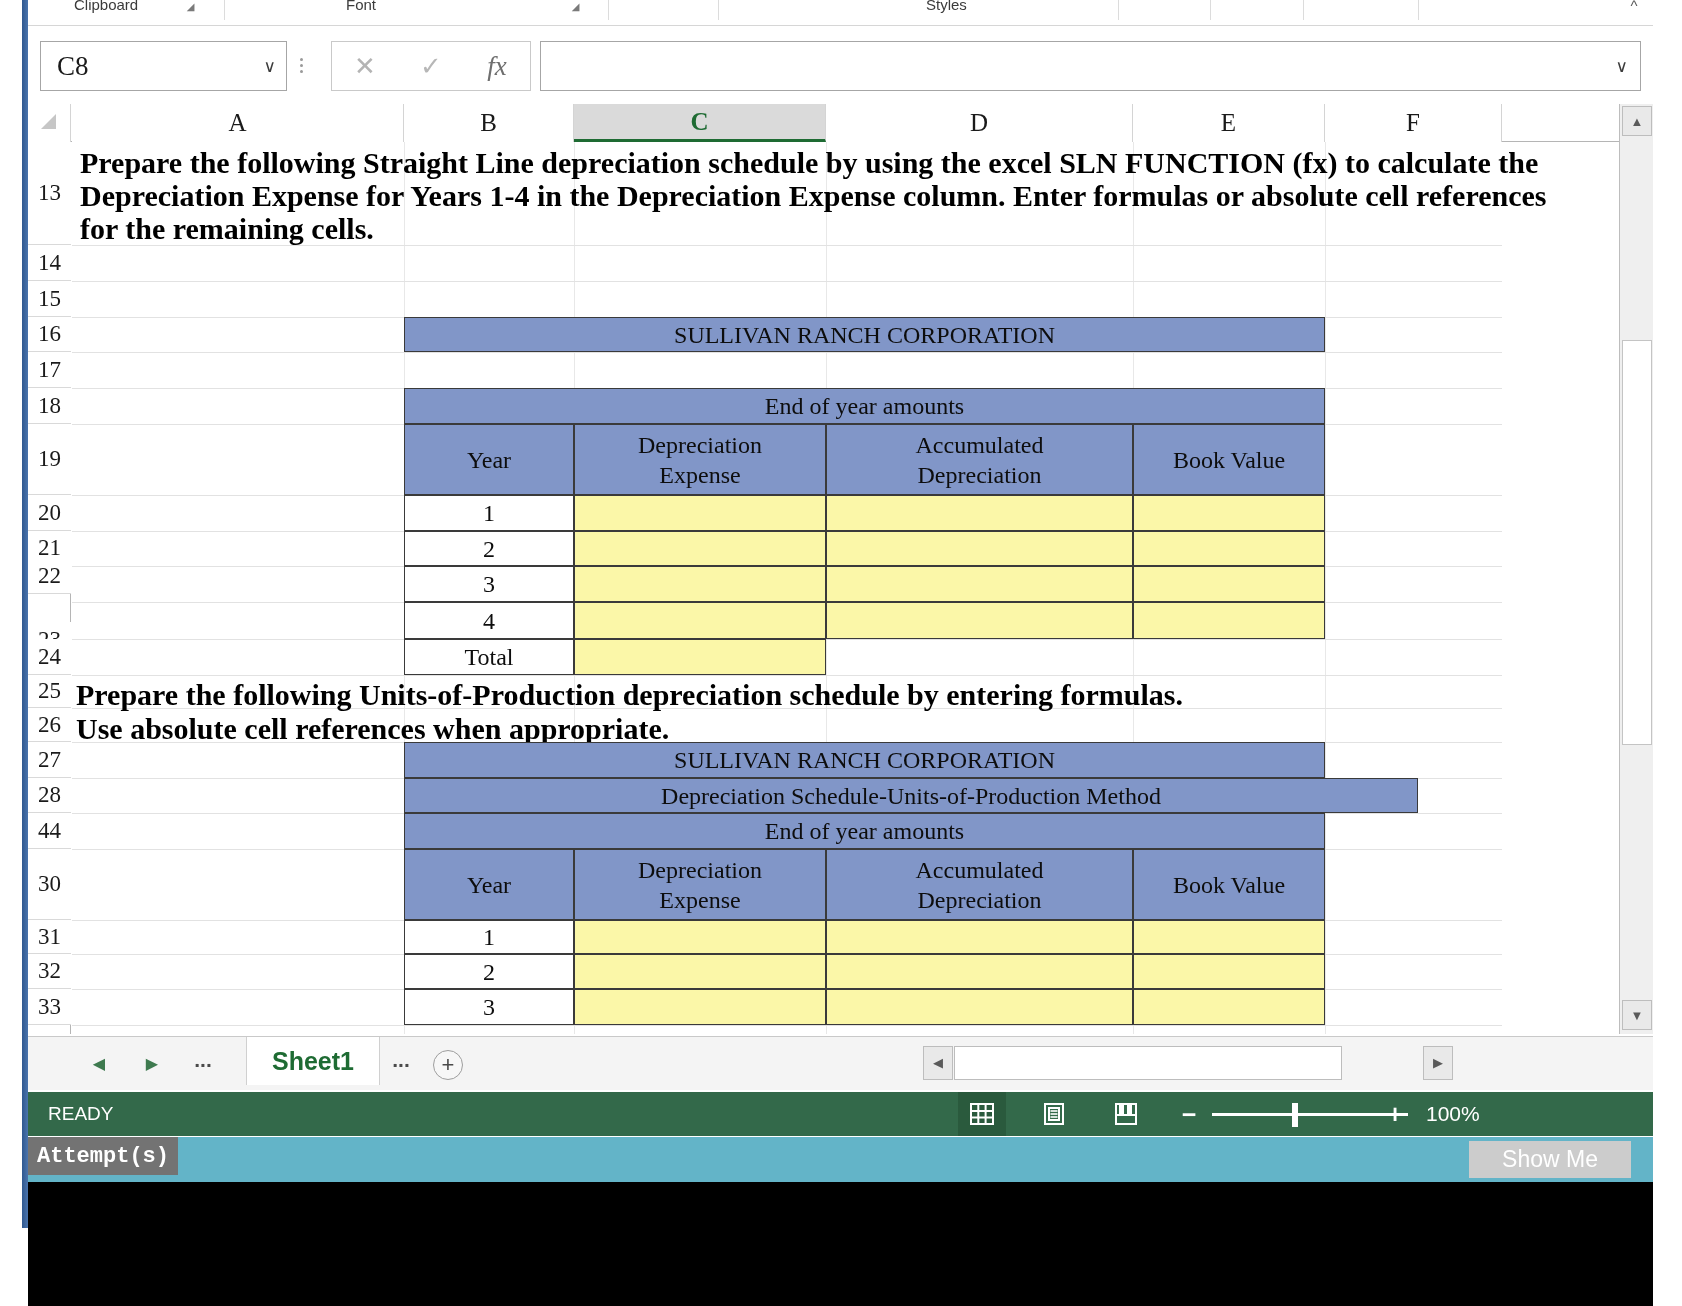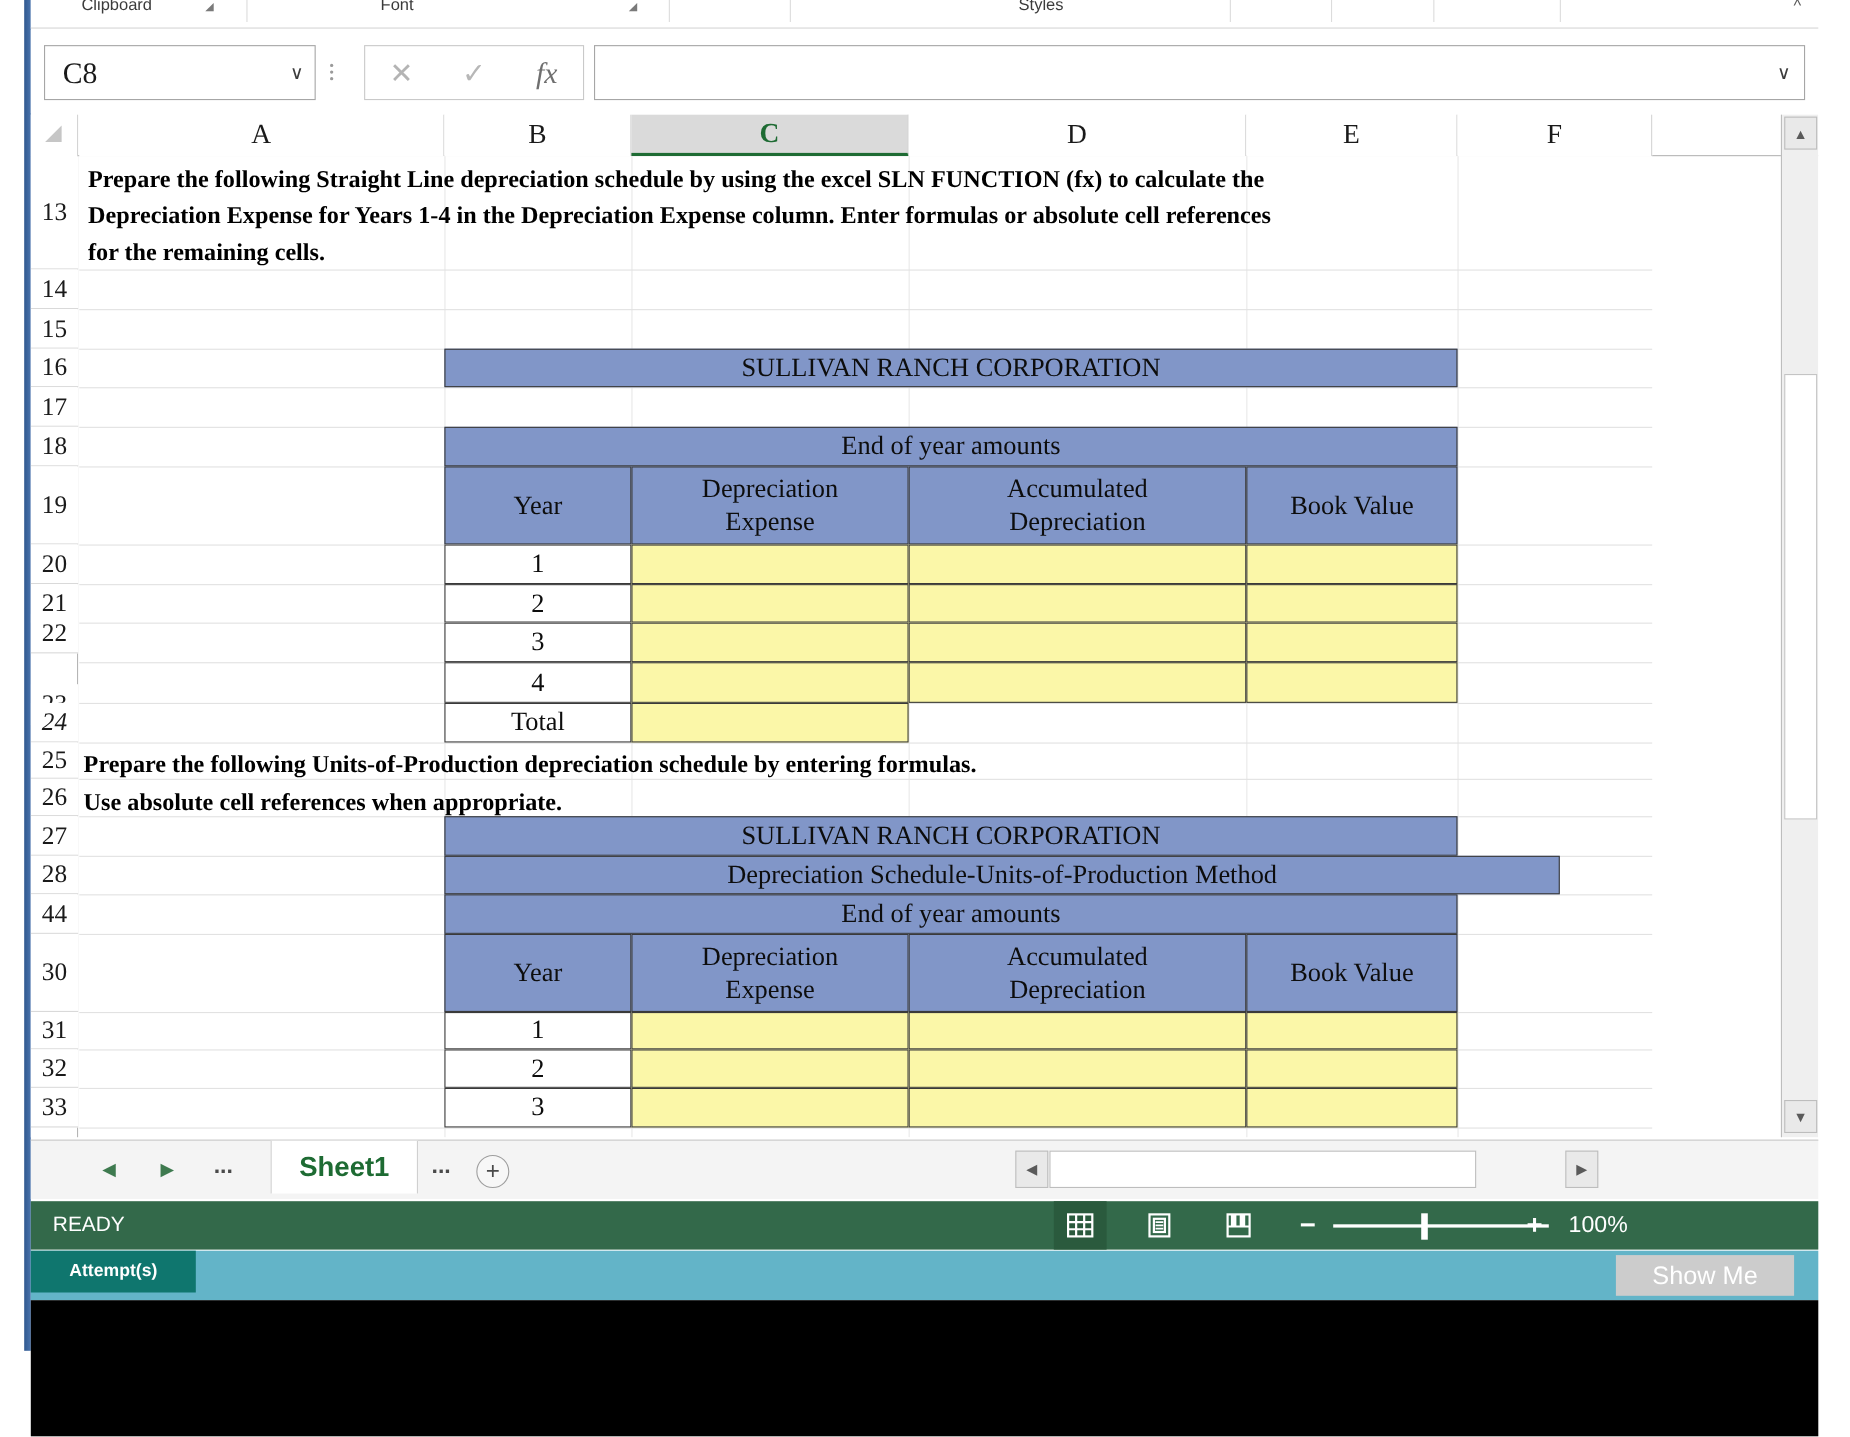--- a/index.html
+++ b/index.html
@@ -130,21 +130,21 @@
     position: absolute; left: 0; width: 1430px; height: 1px; background: #e2e2e2;
   }
   .collinev {
     position: absolute; top: 0; width: 1px; height: 892px; background: #e8e8e8;
   }
 
   .instr {
     position: absolute;
     font-family: "Liberation Serif", serif;
     font-weight: bold; color: #000000;
-    font-size: 22px; line-height: 33px;
+    font-size: 30px; line-height: 33px;
     white-space: nowrap;
   }
 
   .tcell {
     position: absolute;
     font-family: "Liberation Serif", serif;
     font-size: 24px; color: #0d0d0d;
     display: flex; align-items: center; justify-content: center;
     text-align: center; line-height: 30px;
     border: 1.5px solid #3a3a3a;
@@ -240,23 +240,23 @@
     color: #ffffff; font-size: 21px;
   }
 
   
   .attemptbar {
     position: absolute; left: 28px; top: 1137px; width: 1625px; height: 45px;
     background: #63b4c8;
   }
   .attempt-tag {
     position: absolute; left: 0; top: 0; width: 150px; height: 38px;
-    background: #0f766e; color: #ffffff;
-    display: flex; align-items: center; justify-content: center;
-    font-size: 16px; font-weight: bold; font-family: Liberation Sans, sans-serif;
+    background: #737373; color: #ffffff;
+    display: flex; align-items: center; justify-content: center;
+    font-size: 22px; font-weight: bold; font-family: Liberation Mono, monospace;
   }
   .showme {
     position: absolute; right: 22px; top: 4px; width: 162px; height: 37px;
     background: #cccccc; color: #ffffff;
     display: flex; align-items: center; justify-content: center;
     font-size: 23px; font-family: "Liberation Sans", sans-serif;
   }
   .blackbar {
     position: absolute; left: 28px; top: 1182px; width: 1625px; height: 124px;
     background: #000000;
@@ -328,21 +328,21 @@
         <div class="rowcell" style="top: 103px; height: 36px;">14</div>
         <div class="rowcell" style="top: 139px; height: 36px;">15</div>
         <div class="rowcell" style="top: 175px; height: 35px;">16</div>
         <div class="rowcell" style="top: 210px; height: 36px;">17</div>
         <div class="rowcell" style="top: 246px; height: 36px;">18</div>
         <div class="rowcell" style="top: 282px; height: 71px;">19</div>
         <div class="rowcell" style="top: 353px; height: 36px;">20</div>
         <div class="rowcell" style="top: 389px; height: 35px;">21</div>
         <div class="rowcell" style="top: 416px; height: 36px;">22</div>
         <div class="rowcell" style="top: 480px; height: 37px;">23</div>
-        <div class="rowcell" style="top: 497px; height: 36px; font-style: italic;">24</div>
+        <div class="rowcell" style="top: 497px; height: 36px;">24</div>
         <div class="rowcell" style="top: 533px; height: 33px;">25</div>
         <div class="rowcell" style="top: 566px; height: 34px;">26</div>
         <div class="rowcell" style="top: 600px; height: 36px;">27</div>
         <div class="rowcell" style="top: 636px; height: 35px;">28</div>
         <div class="rowcell" style="top: 671px; height: 36px;">44</div>
         <div class="rowcell" style="top: 707px; height: 71px;">30</div>
         <div class="rowcell" style="top: 778px; height: 34px;">31</div>
         <div class="rowcell" style="top: 812px; height: 35px;">32</div>
         <div class="rowcell" style="top: 847px; height: 36px;">33</div>
       </div>

